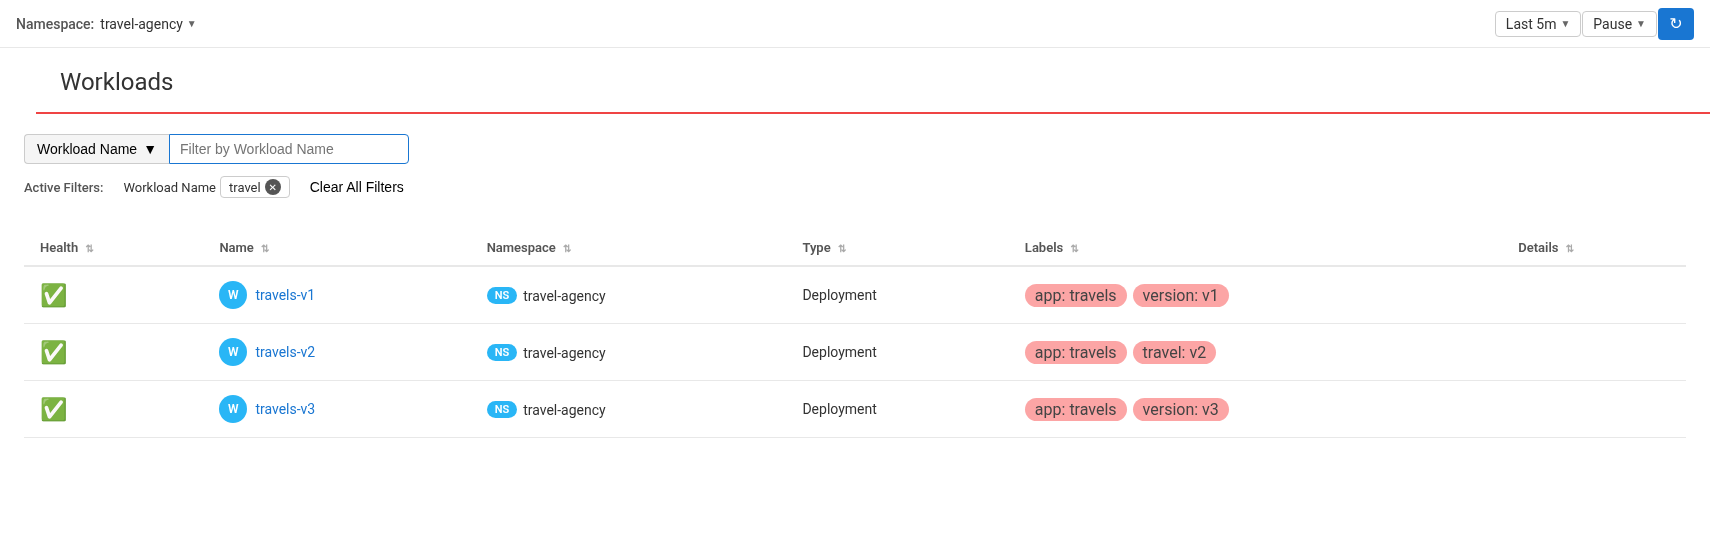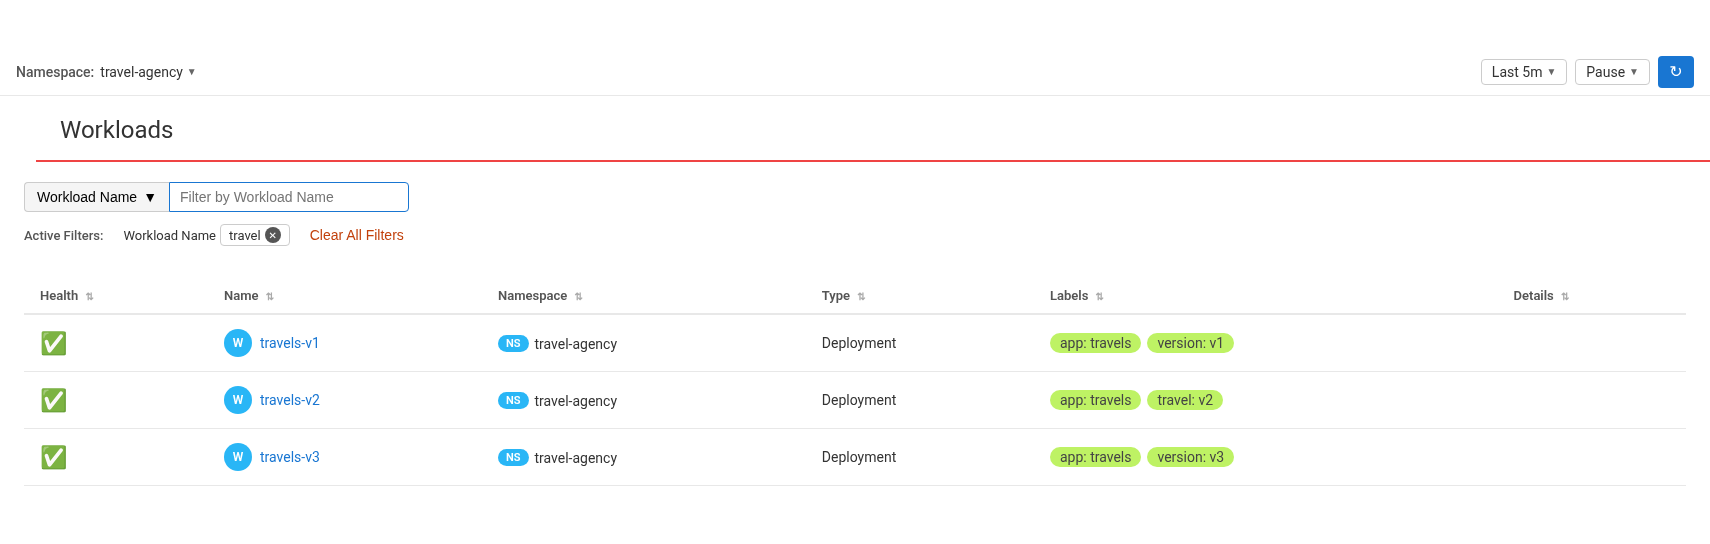--- a/index.html
+++ b/index.html
@@ -12,21 +12,20 @@
 
     
     .top-bar {
       display: flex;
       align-items: center;
       justify-content: space-between;
       padding: 8px 16px;
       border-bottom: 1px solid #e8e8e8;
       background: #fff;
       height: 48px;
-      margin-top: 48px;
     }
     .namespace-selector {
       display: flex;
       align-items: center;
       gap: 6px;
       font-size: 14px;
       color: #333;
     }
     .namespace-label {
       font-weight: 500;
@@ -40,21 +39,21 @@
       font-size: 14px;
     }
     .chevron-down {
       font-size: 10px;
       color: #666;
     }
 
     .top-bar-right {
       display: flex;
       align-items: center;
-      gap: 8px;
+      gap: 1px;
     }
     .time-selector, .pause-selector {
       display: flex;
       align-items: center;
       gap: 4px;
       border: 1px solid #ccc;
       border-radius: 4px;
       padding: 4px 10px;
       cursor: pointer;
       font-size: 14px;
@@ -158,21 +157,21 @@
       justify-content: center;
       background: #555;
       color: white;
       border-radius: 50%;
       width: 16px;
       height: 16px;
       font-size: 10px;
       cursor: pointer;
     }
     .clear-all-btn {
-      color: #c2410c;
+      color: #000000;
       cursor: pointer;
       font-size: 14px;
       background: none;
       border: none;
       padding: 0;
     }
 
     
     .workloads-table {
       width: 100%;
@@ -247,24 +246,24 @@
       font-weight: 600;
     }
 
     
     .labels-cell {
       display: flex;
       gap: 6px;
       flex-wrap: wrap;
     }
     .label-tag {
-      background: #bef264;
+      background: #fca5a5;
       border-radius: 12px;
       padding: 2px 10px;
-      font-size: 14px;
+      font-size: 16px;
       color: #444;
     }
   </style>
 </head>
 <body>
 
 <div class="top-bar">
   <div class="namespace-selector">
     <span class="namespace-label">Namespace:</span>
     <div class="namespace-dropdown">

